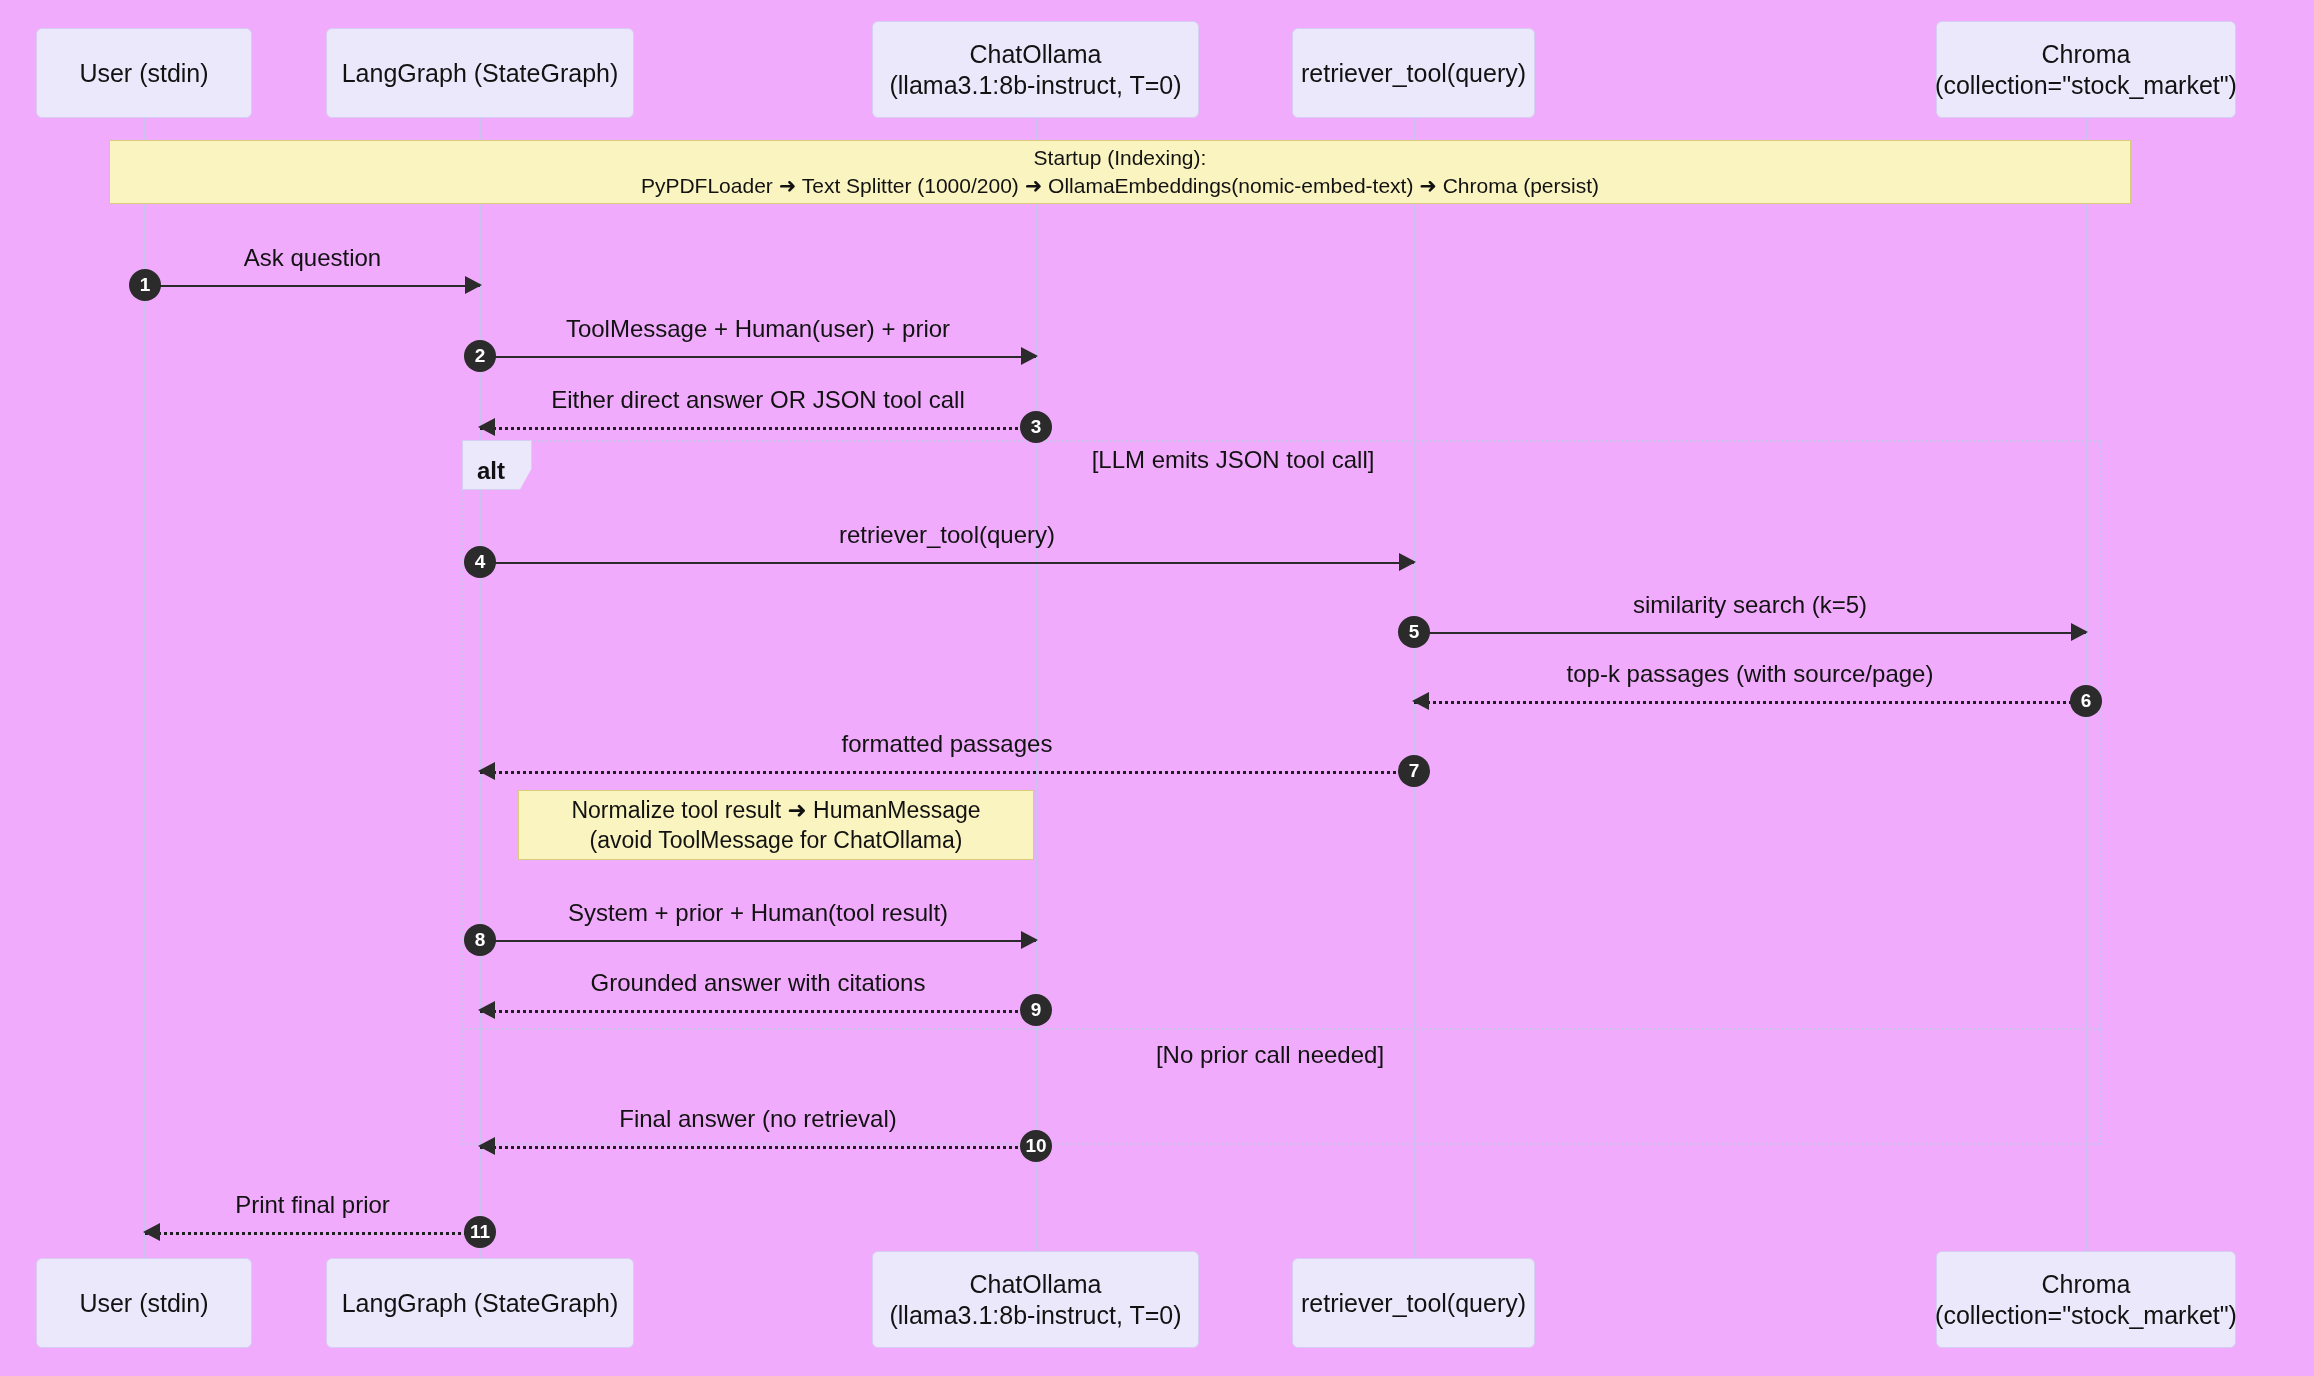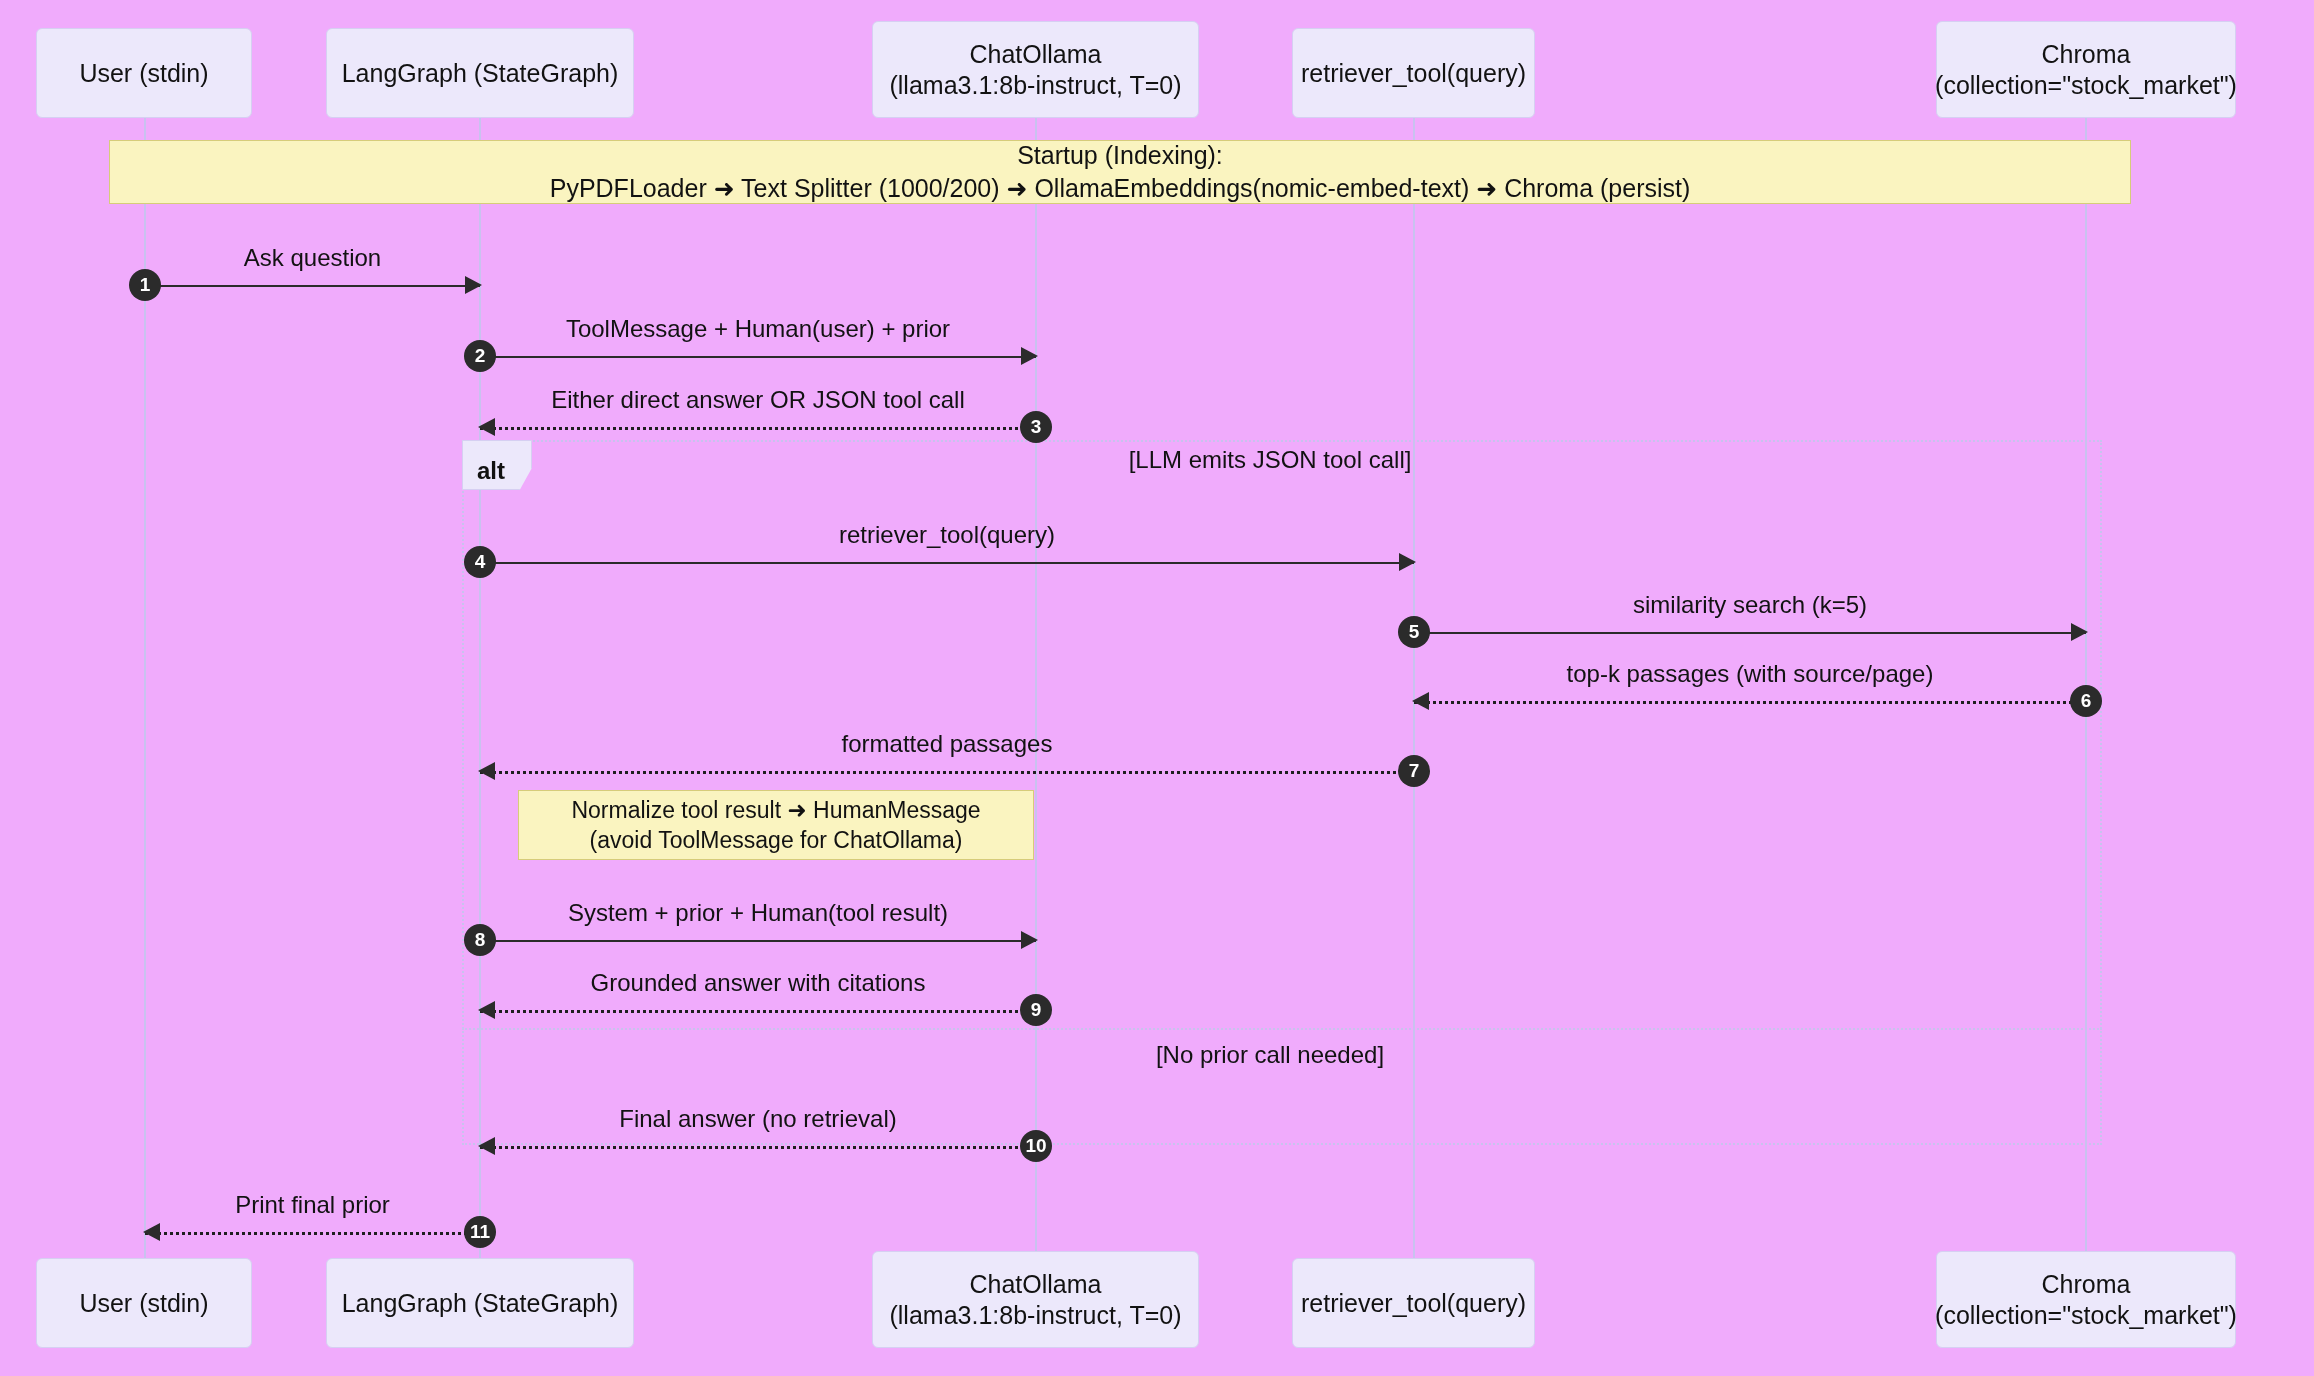--- a/index.html
+++ b/index.html
@@ -50,21 +50,21 @@
     color: #121212;
     display: flex;
     flex-direction: column;
     align-items: center;
     justify-content: center;
     text-align: center;
     white-space: pre-line;
     line-height: 1.32;
     z-index: 5;
   }
-  .note-wide { font-size: 25px; }
+  .note-wide { font-size: 21px; }
   .note-small { font-size: 23px; }
 
   
   .alt-box {
     position: absolute;
     border: 2px dotted #c9c2ef;
     background: transparent;
     z-index: 2;
   }
   .alt-tag {
@@ -171,21 +171,21 @@
 (llama3.1:8b-instruct, T=0)</div>
   <div class="participant" style="left:1292px; top:1258px; width:243px; height:90px;">retriever_tool(query)</div>
   <div class="participant" style="left:1936px; top:1251px; width:300px; height:97px;">Chroma
 (collection="stock_market")</div>
 
   <div class="note note-wide" style="left:109px; top:140px; width:2022px; height:64px;">Startup (Indexing):
 PyPDFLoader ➜ Text Splitter (1000/200) ➜ OllamaEmbeddings(nomic-embed-text) ➜ Chroma (persist)</div>
 
   <div class="alt-box" style="left:462px; top:440px; width:1640px; height:705px;"></div>
   <div class="alt-tag" style="left:462px; top:440px;">alt</div>
-  <div class="alt-cond" style="left:900px; top:446px; width:740px;">[LLM emits JSON tool call]</div>
+  <div class="alt-cond" style="left:863px; top:446px; width:740px;">[LLM emits JSON tool call]</div>
   <div class="alt-divider" style="left:462px; top:1028px; width:1640px;"></div>
   <div class="alt-cond" style="left:900px; top:1041px; width:740px;">[No prior call needed]</div>
 
   <div class="note note-small" style="left:518px; top:790px; width:516px; height:70px;">Normalize tool result ➜ HumanMessage
 (avoid ToolMessage for ChatOllama)</div>
 
   <div class="msg solid" style="left:145px; top:285px; width:335px;">
     <div class="line"></div>
     <div class="arrowhead right"></div>
     <div class="msg-label">Ask question</div>

